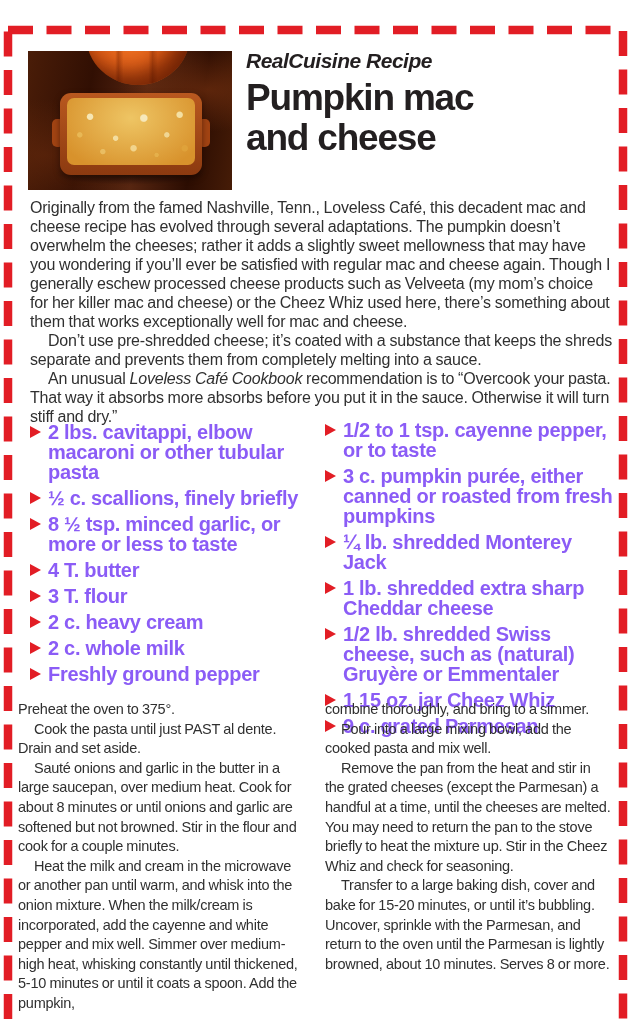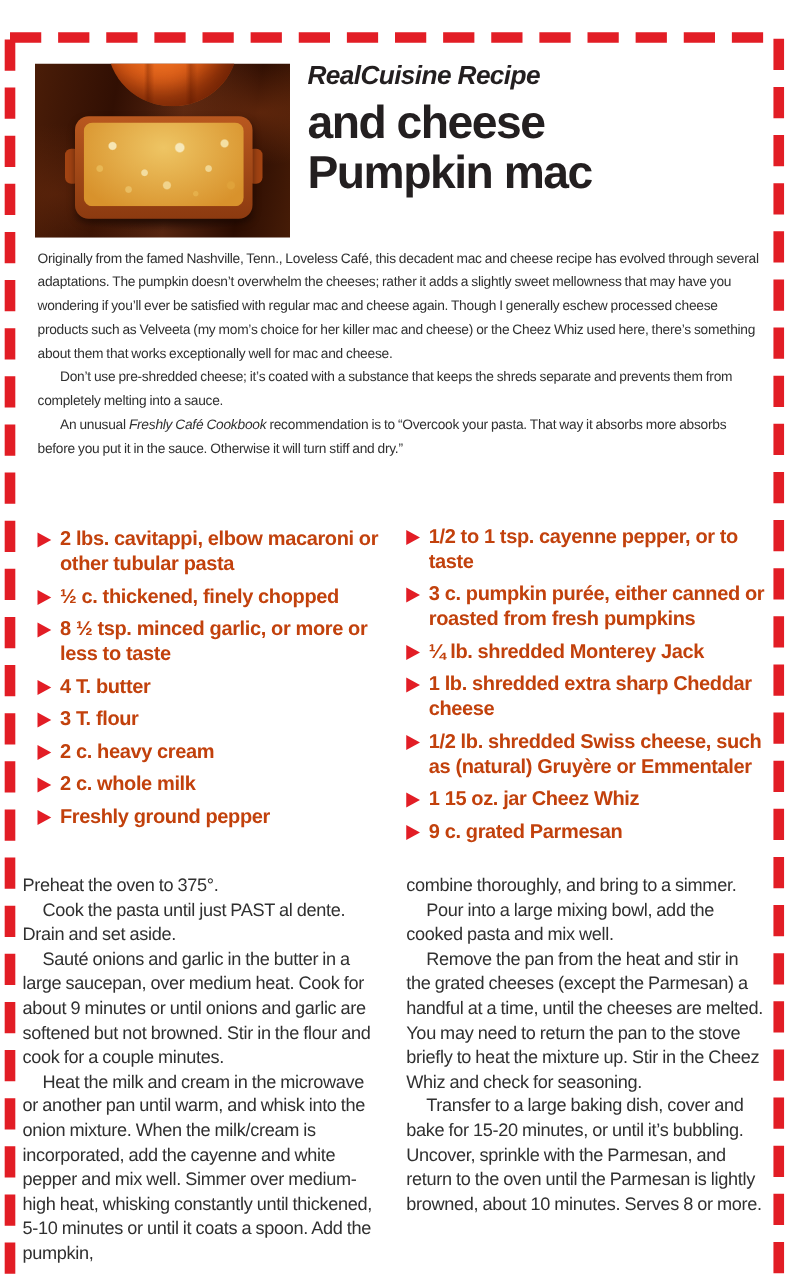--- a/index.html
+++ b/index.html
@@ -42,32 +42,32 @@
           radial-gradient(ellipse at 50% 30%, #eec564, #d8922c 85%);}
 
   
   .masthead{position:absolute;left:246px;top:31px;width:360px;}
   .kicker{font-size:21px;font-weight:bold;font-style:italic;color:#231f20;
           letter-spacing:-0.5px;margin:0 0 5px 0;}
   .title{font-size:37px;font-weight:bold;color:#231f20;line-height:40px;letter-spacing:-1.2px;margin:0;}
 
   
   .intro{position:absolute;left:30px;top:180px;width:582px;}
-  .intro p{margin:0;font-size:11px;line-height:19px;letter-spacing:-0.2px;word-spacing:-0.4px;}
+  .intro p{margin:0;font-size:16px;line-height:19px;letter-spacing:-0.2px;word-spacing:-0.4px;}
   .intro p.indent{text-indent:18px;}
   .ital{font-style:italic;}
 
   
   .ing-col{position:absolute;width:292px;}
   .ing-left{left:30px;top:404px;}
   .ing-right{left:325px;top:402px;}
   .ing{display:flex;margin:0 0 6px 0;}
   .tri{flex:0 0 auto;width:0;height:0;margin:4px 7px 0 0;
        border-left:11px solid #e21d25;border-top:6px solid transparent;border-bottom:6px solid transparent;}
-  .ing-t{font-size:16px;font-weight:bold;color:#c2410c;line-height:20px;letter-spacing:-0.3px;}
+  .ing-t{font-size:20px;font-weight:bold;color:#8b5cf6;line-height:20px;letter-spacing:-0.3px;}
 
   
   .dir-col{position:absolute;width:288px;top:682px;}
   .dir-left{left:18px;}
   .dir-right{left:325px;}
   .dir-col p{margin:0;font-size:14.5px;line-height:19.6px;letter-spacing:-0.25px;word-spacing:-0.4px;
              text-indent:16px;}
   .dir-col p.first{text-indent:0;}
 </style>
 </head>
@@ -85,39 +85,39 @@
     <div class="handle handle-l"></div>
     <div class="handle handle-r"></div>
     <div class="dish">
       <div class="food"></div>
     </div>
   </div>
 
   <div class="masthead">
     <div class="kicker">RealCuisine Recipe</div>
     <h1 class="title">
+      <div>Pumpkin mac</div>
       <div>and cheese</div>
-      <div>Pumpkin mac</div>
     </h1>
   </div>
 
   <div class="intro">
     <p>Originally from the famed Nashville, Tenn., Loveless Café, this decadent mac and cheese recipe has evolved through several adaptations. The pumpkin doesn’t overwhelm the cheeses; rather it adds a slightly sweet mellowness that may have you wondering if you’ll ever be satisfied with regular mac and cheese again. Though I generally eschew processed cheese products such as Velveeta (my mom’s choice for her killer mac and cheese) or the Cheez Whiz used here, there’s something about them that works exceptionally well for mac and cheese.</p>
     <p class="indent">Don’t use pre-shredded cheese; it’s coated with a substance that keeps the shreds separate and prevents them from completely melting into a sauce.</p>
-    <p class="indent"><span>An unusual </span><span class="ital">Freshly Café Cookbook</span><span> recommendation is to “Overcook your pasta. That way it absorbs more absorbs before you put it in the sauce. Otherwise it will turn stiff and dry.”</span></p>
+    <p class="indent"><span>An unusual </span><span class="ital">Loveless Café Cookbook</span><span> recommendation is to “Overcook your pasta. That way it absorbs more absorbs before you put it in the sauce. Otherwise it will turn stiff and dry.”</span></p>
   </div>
 
   <div class="ing-col ing-left">
     <div class="ing">
         <span class="tri"></span>
         <span class="ing-t">2 lbs. cavitappi, elbow macaroni or other tubular pasta</span>
       </div>
     <div class="ing">
         <span class="tri"></span>
-        <span class="ing-t">½ c. thickened, finely chopped</span>
+        <span class="ing-t">½ c. scallions, finely briefly</span>
       </div>
     <div class="ing">
         <span class="tri"></span>
         <span class="ing-t">8 ½ tsp. minced garlic, or more or less to taste</span>
       </div>
     <div class="ing">
         <span class="tri"></span>
         <span class="ing-t">4 T. butter</span>
       </div>
     <div class="ing">
@@ -165,21 +165,21 @@
       </div>
     <div class="ing">
         <span class="tri"></span>
         <span class="ing-t">9 c. grated Parmesan</span>
       </div>
   </div>
 
   <div class="dir-col dir-left">
     <p class="first">Preheat the oven to 375°.</p>
     <p>Cook the pasta until just PAST al dente. Drain and set aside.</p>
-    <p>Sauté onions and garlic in the butter in a large saucepan, over medium heat. Cook for about 9 minutes or until onions and garlic are softened but not browned. Stir in the flour and cook for a couple minutes.</p>
+    <p>Sauté onions and garlic in the butter in a large saucepan, over medium heat. Cook for about 8 minutes or until onions and garlic are softened but not browned. Stir in the flour and cook for a couple minutes.</p>
     <p>Heat the milk and cream in the microwave or another pan until warm, and whisk into the onion mixture. When the milk/cream is incorporated, add the cayenne and white pepper and mix well. Simmer over medium-high heat, whisking constantly until thickened, 5-10 minutes or until it coats a spoon. Add the pumpkin,</p>
   </div>
 
   <div class="dir-col dir-right">
     <p class="first">combine thoroughly, and bring to a simmer.</p>
     <p>Pour into a large mixing bowl, add the cooked pasta and mix well.</p>
     <p>Remove the pan from the heat and stir in the grated cheeses (except the Parmesan) a handful at a time, until the cheeses are melted. You may need to return the pan to the stove briefly to heat the mixture up. Stir in the Cheez Whiz and check for seasoning.</p>
     <p>Transfer to a large baking dish, cover and bake for 15-20 minutes, or until it’s bubbling. Uncover, sprinkle with the Parmesan, and return to the oven until the Parmesan is lightly browned, about 10 minutes. Serves 8 or more.</p>
   </div>
 

